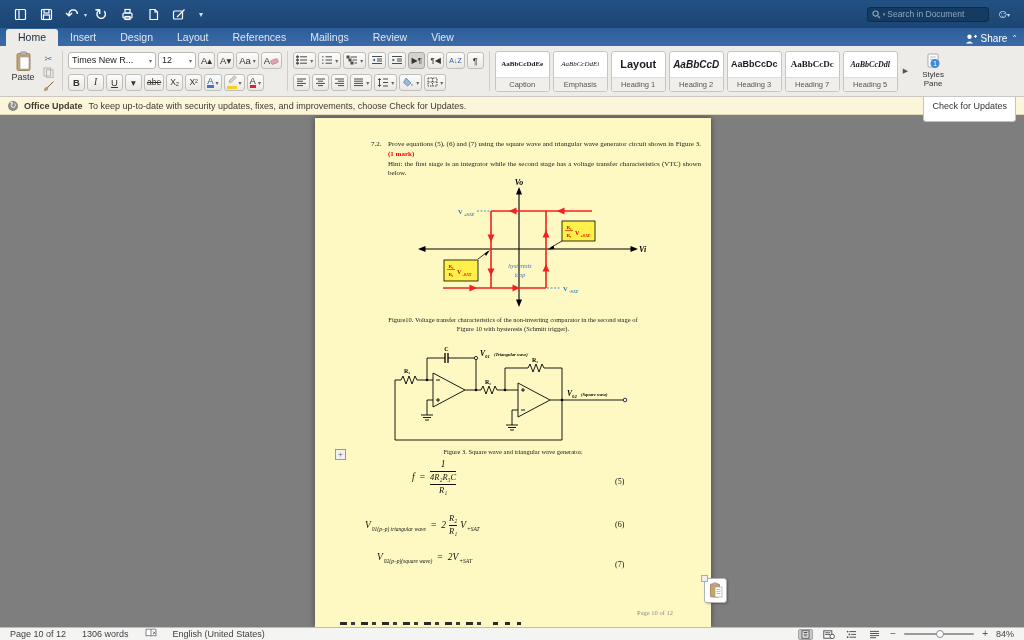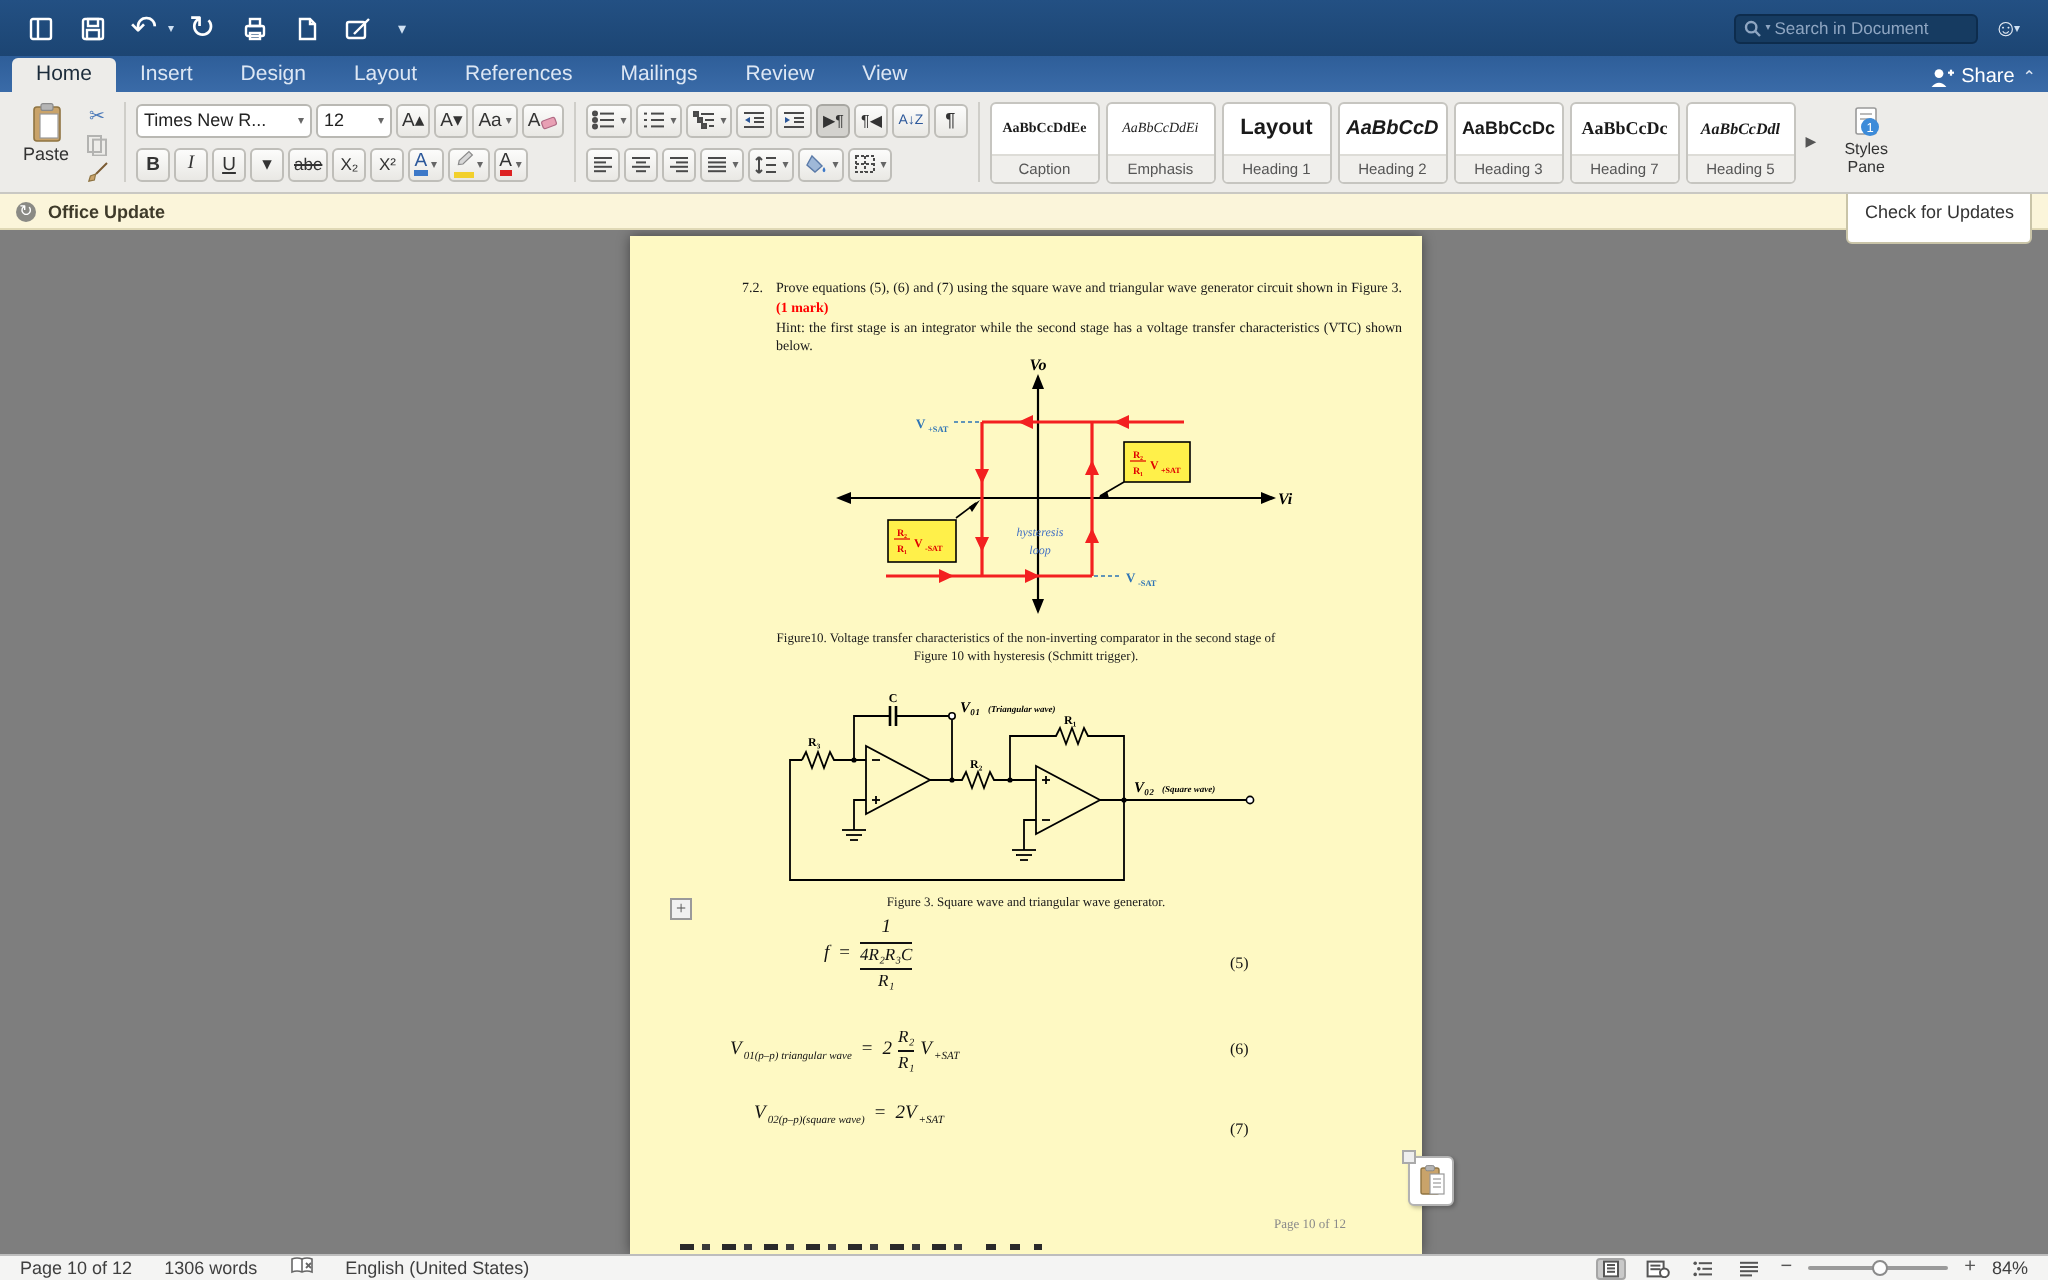--- a/index.html
+++ b/index.html
@@ -420,20 +420,21 @@
         <circle cx="10" cy="10.5" r="4.5" fill="#3C8BD9"></circle>
         <text x="10" y="13" text-anchor="middle" font-size="6.5" fill="#fff" class="sans">1</text>
       </svg>
     <span style="width:30px">Styles Pane</span>
   </div>
 </div>
 
 <div class="updatebar">
   <span class="upd-ic">↻</span>
   <span class="upd-title">Office Update</span>
+  <span>To keep up-to-date with security updates, fixes, and improvements, choose Check for Updates.</span>
   <span class="upd-btn">Check for Updates</span>
 </div>
 
 <div class="docarea">
   <div class="page serif">
 
     <div class="para">
       <span class="pnum">7.2.</span>
       <span>Prove equations (5), (6) and (7) using the square wave and triangular wave generator circuit shown in Figure 3.</span>
       <span class="mark">(1 mark)</span>

